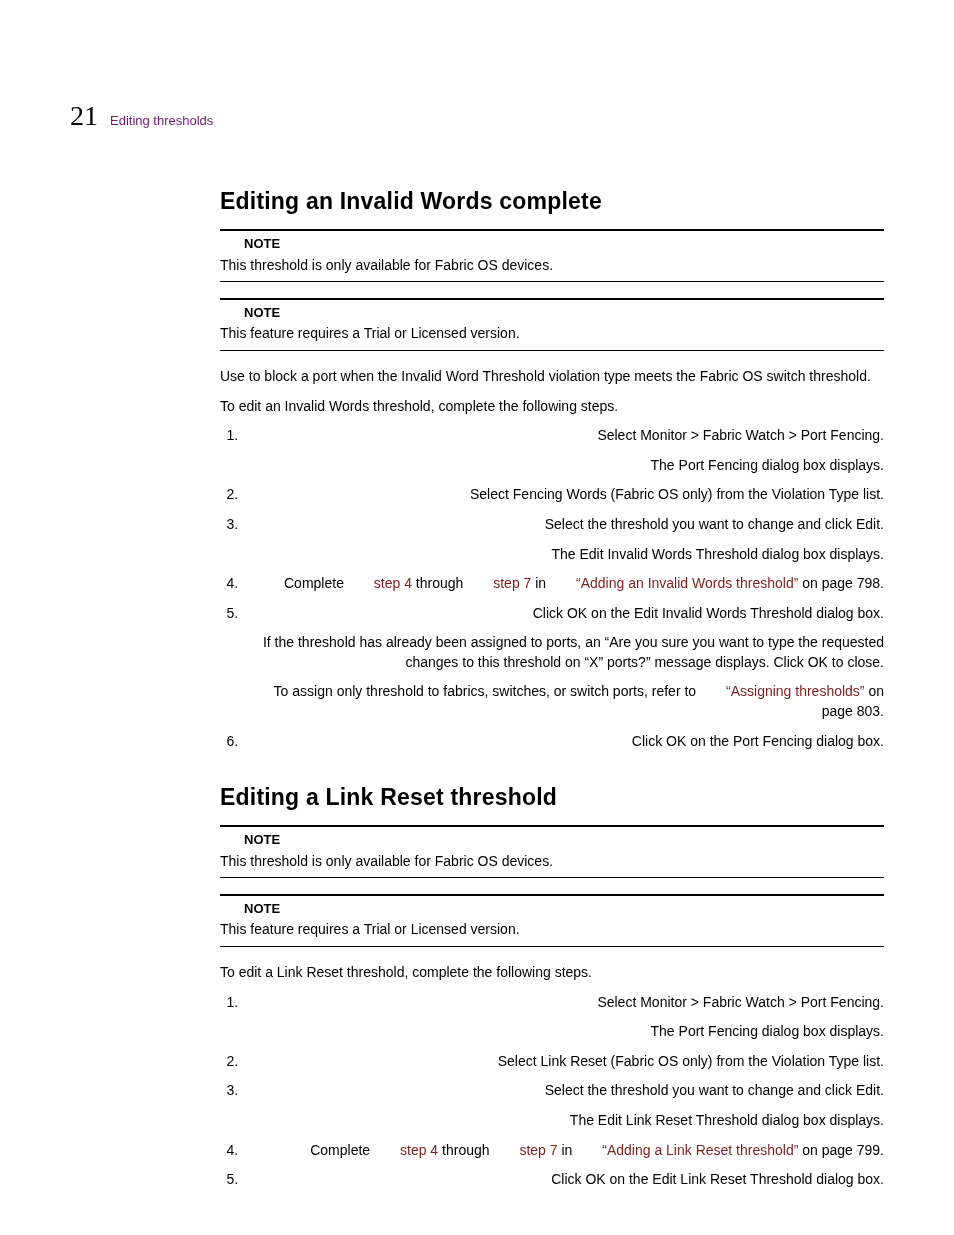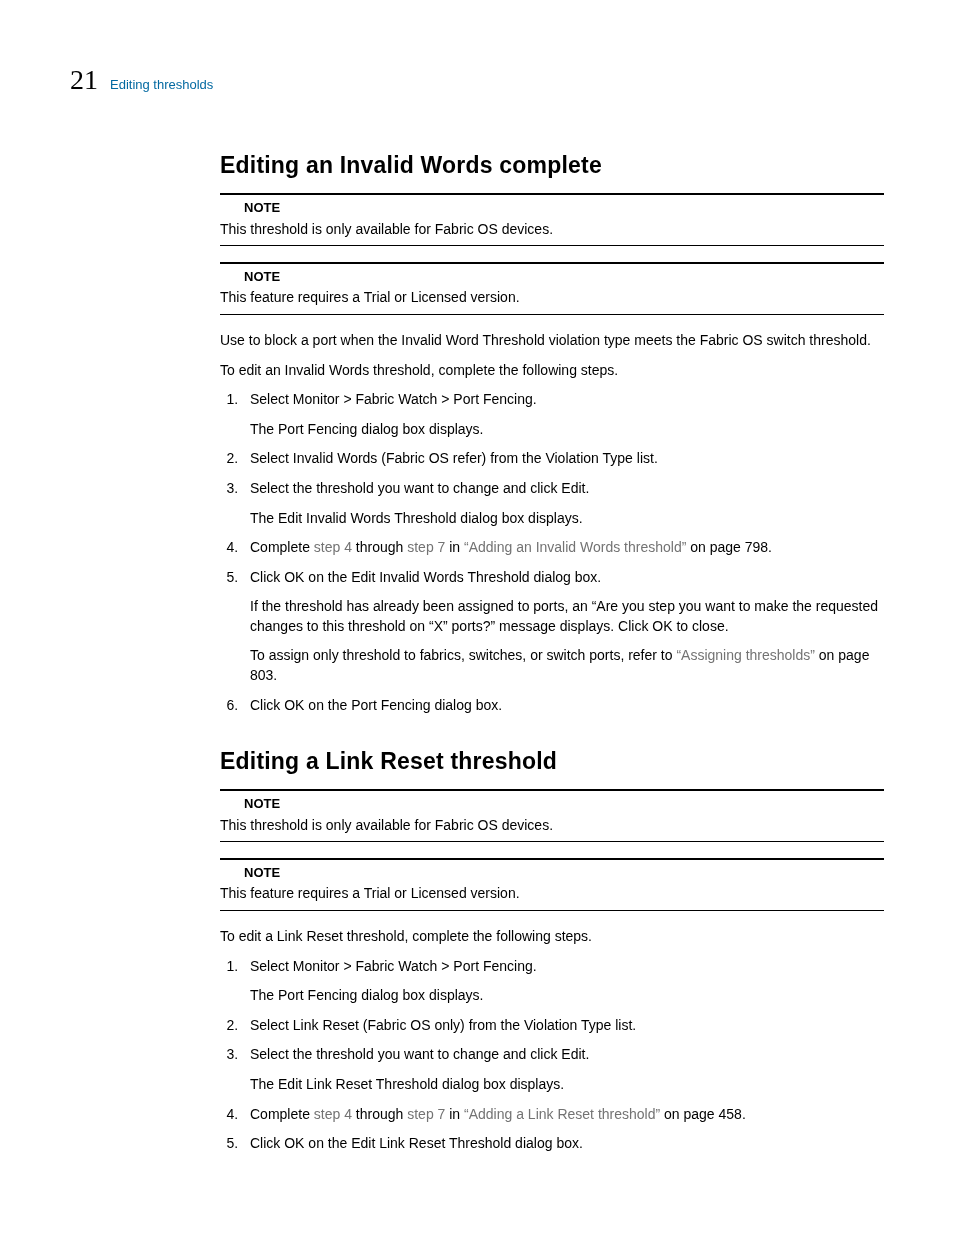--- a/index.html
+++ b/index.html
@@ -15,24 +15,25 @@
   .page-header {
     display: flex;
     align-items: baseline;
     gap: 12px;
     margin-bottom: 50px;
   }
   .chapter-num {
     font-size: 28px;
     font-weight: normal;
     font-family: Georgia, serif;
+    margin-top: 36px;
   }
   .running-head {
     font-size: 13px;
-    color: #0369a1;
+    color: #701a75;
   }
   .content {
     margin-left: 150px;
   }
   h1.section {
     font-family: Arial, Helvetica, sans-serif;
     font-weight: 600;
     font-size: 23px;
     margin: 30px 0 12px 0;
     letter-spacing: 0.2px;
@@ -50,32 +51,34 @@
     font-weight: bold;
     font-size: 13px;
     margin: 2px 0 2px 0;
     padding-left: 24px;
   }
   p { margin: 10px 0; }
   ol.steps {
     list-style: decimal;
     padding-left: 22px;
     margin: 8px 0;
+    text-align: right;
   }
   ol.steps > li {
     padding-left: 8px;
     margin: 10px 0;
   }
   .substep {
     margin: 10px 0 10px 0px;
   }
   .bold { font-weight: normal; }
   a.link, span.link {
-    color: #737373;
+    color: #7f1d1d;
     text-decoration: none;
+    margin-left: 26px;
   }
 </style>
 </head>
 <body>
 
 <div class="page-header">
   <span class="chapter-num">21</span>
   <span class="running-head">Editing thresholds</span>
 </div>
 
@@ -99,35 +102,35 @@
   <p>To edit an Invalid Words threshold, complete the following steps.</p>
 
   <ol class="steps">
     <li>
       <span>Select </span><span class="bold">Monitor &gt; Fabric Watch &gt; Port Fencing</span><span>.</span>
       <div class="substep">
         <span>The </span><span class="bold">Port Fencing</span><span> dialog box displays.</span>
       </div>
     </li>
     <li>
-      <span>Select </span><span class="bold">Invalid Words (Fabric OS refer)</span><span> from the </span><span class="bold">Violation Type</span><span> list.</span>
+      <span>Select </span><span class="bold">Fencing Words (Fabric OS only)</span><span> from the </span><span class="bold">Violation Type</span><span> list.</span>
     </li>
     <li>
       <span>Select the threshold you want to change and click </span><span class="bold">Edit</span><span>.</span>
       <div class="substep">
         <span>The </span><span class="bold">Edit Invalid Words Threshold</span><span> dialog box displays.</span>
       </div>
     </li>
     <li>
       <span>Complete </span><span class="link">step 4</span><span> through </span><span class="link">step 7</span><span> in </span><span class="link">“Adding an Invalid Words threshold”</span><span> on page 798.</span>
     </li>
     <li>
       <span>Click </span><span class="bold">OK</span><span> on the </span><span class="bold">Edit Invalid Words Threshold</span><span> dialog box.</span>
       <div class="substep">
-        <span>If the threshold has already been assigned to ports, an “Are you step you want to make the requested changes to this threshold on “X” ports?” message displays. Click </span><span class="bold">OK</span><span> to close.</span>
+        <span>If the threshold has already been assigned to ports, an “Are you sure you want to type the requested changes to this threshold on “X” ports?” message displays. Click </span><span class="bold">OK</span><span> to close.</span>
       </div>
       <div class="substep">
         <span>To assign only threshold to fabrics, switches, or switch ports, refer to </span><span class="link">“Assigning thresholds”</span><span> on page 803.</span>
       </div>
     </li>
     <li>
       <span>Click </span><span class="bold">OK</span><span> on the </span><span class="bold">Port Fencing</span><span> dialog box.</span>
     </li>
   </ol>
 
@@ -155,20 +158,20 @@
     <li>
       <span>Select </span><span class="bold">Link Reset (Fabric OS only)</span><span> from the </span><span class="bold">Violation Type</span><span> list.</span>
     </li>
     <li>
       <span>Select the threshold you want to change and click </span><span class="bold">Edit</span><span>.</span>
       <div class="substep">
         <span>The </span><span class="bold">Edit Link Reset Threshold</span><span> dialog box displays.</span>
       </div>
     </li>
     <li>
-      <span>Complete </span><span class="link">step 4</span><span> through </span><span class="link">step 7</span><span> in </span><span class="link">“Adding a Link Reset threshold”</span><span> on page 458.</span>
+      <span>Complete </span><span class="link">step 4</span><span> through </span><span class="link">step 7</span><span> in </span><span class="link">“Adding a Link Reset threshold”</span><span> on page 799.</span>
     </li>
     <li>
       <span>Click </span><span class="bold">OK</span><span> on the </span><span class="bold">Edit Link Reset Threshold</span><span> dialog box.</span>
     </li>
   </ol>
 
 </div>
 
 </body></html>

